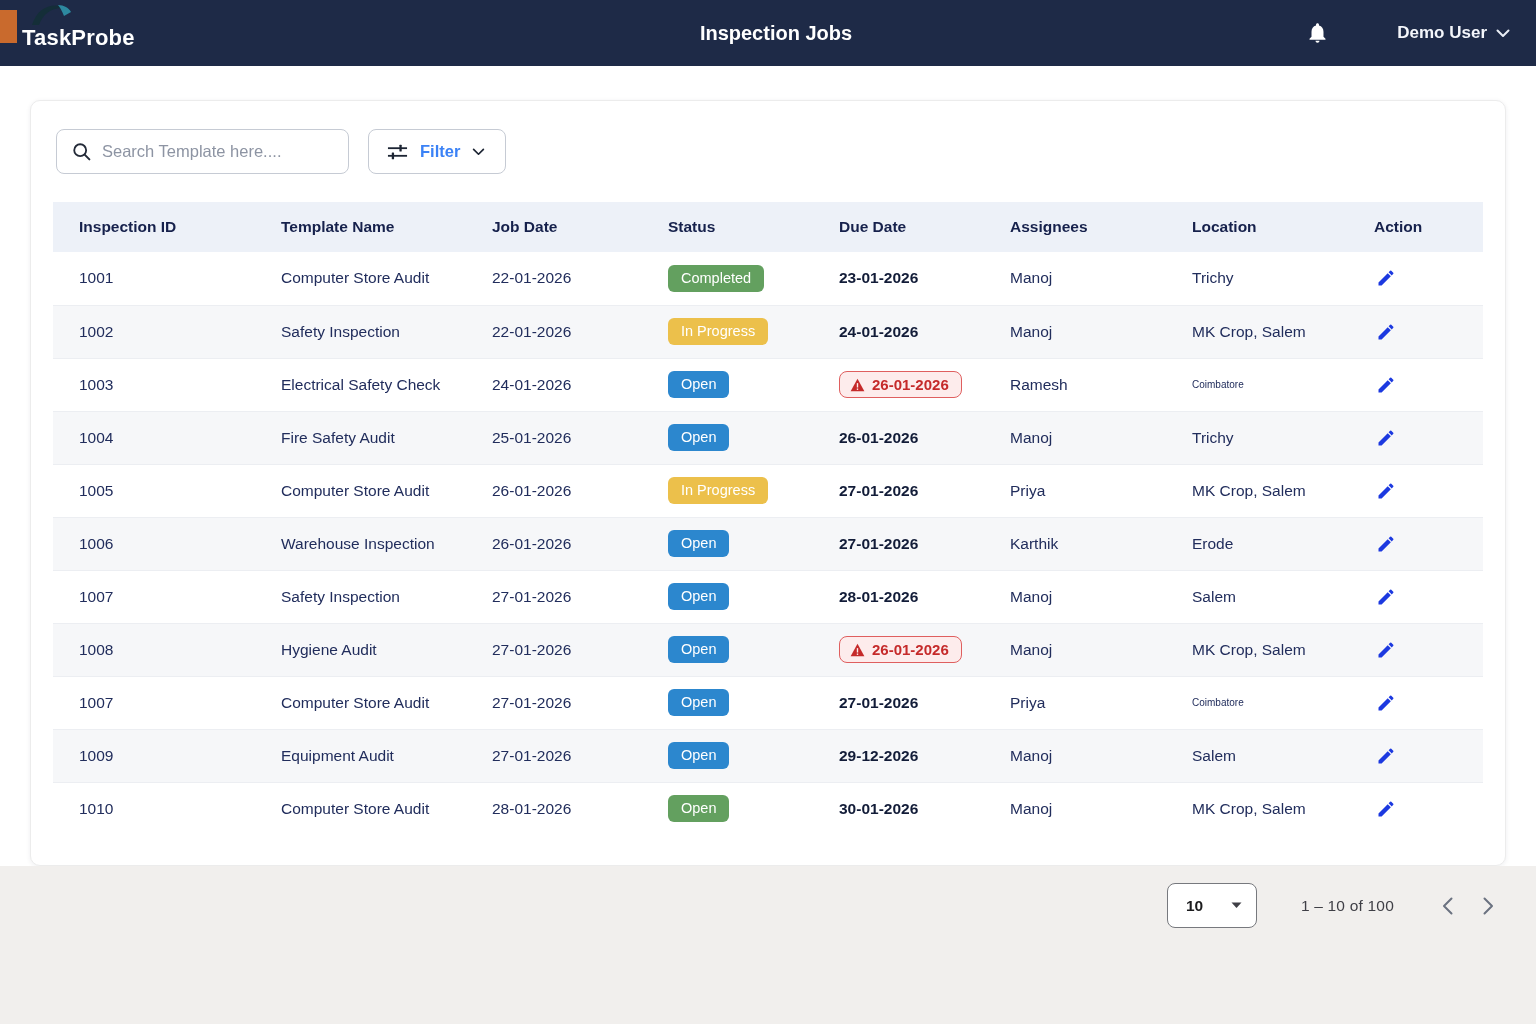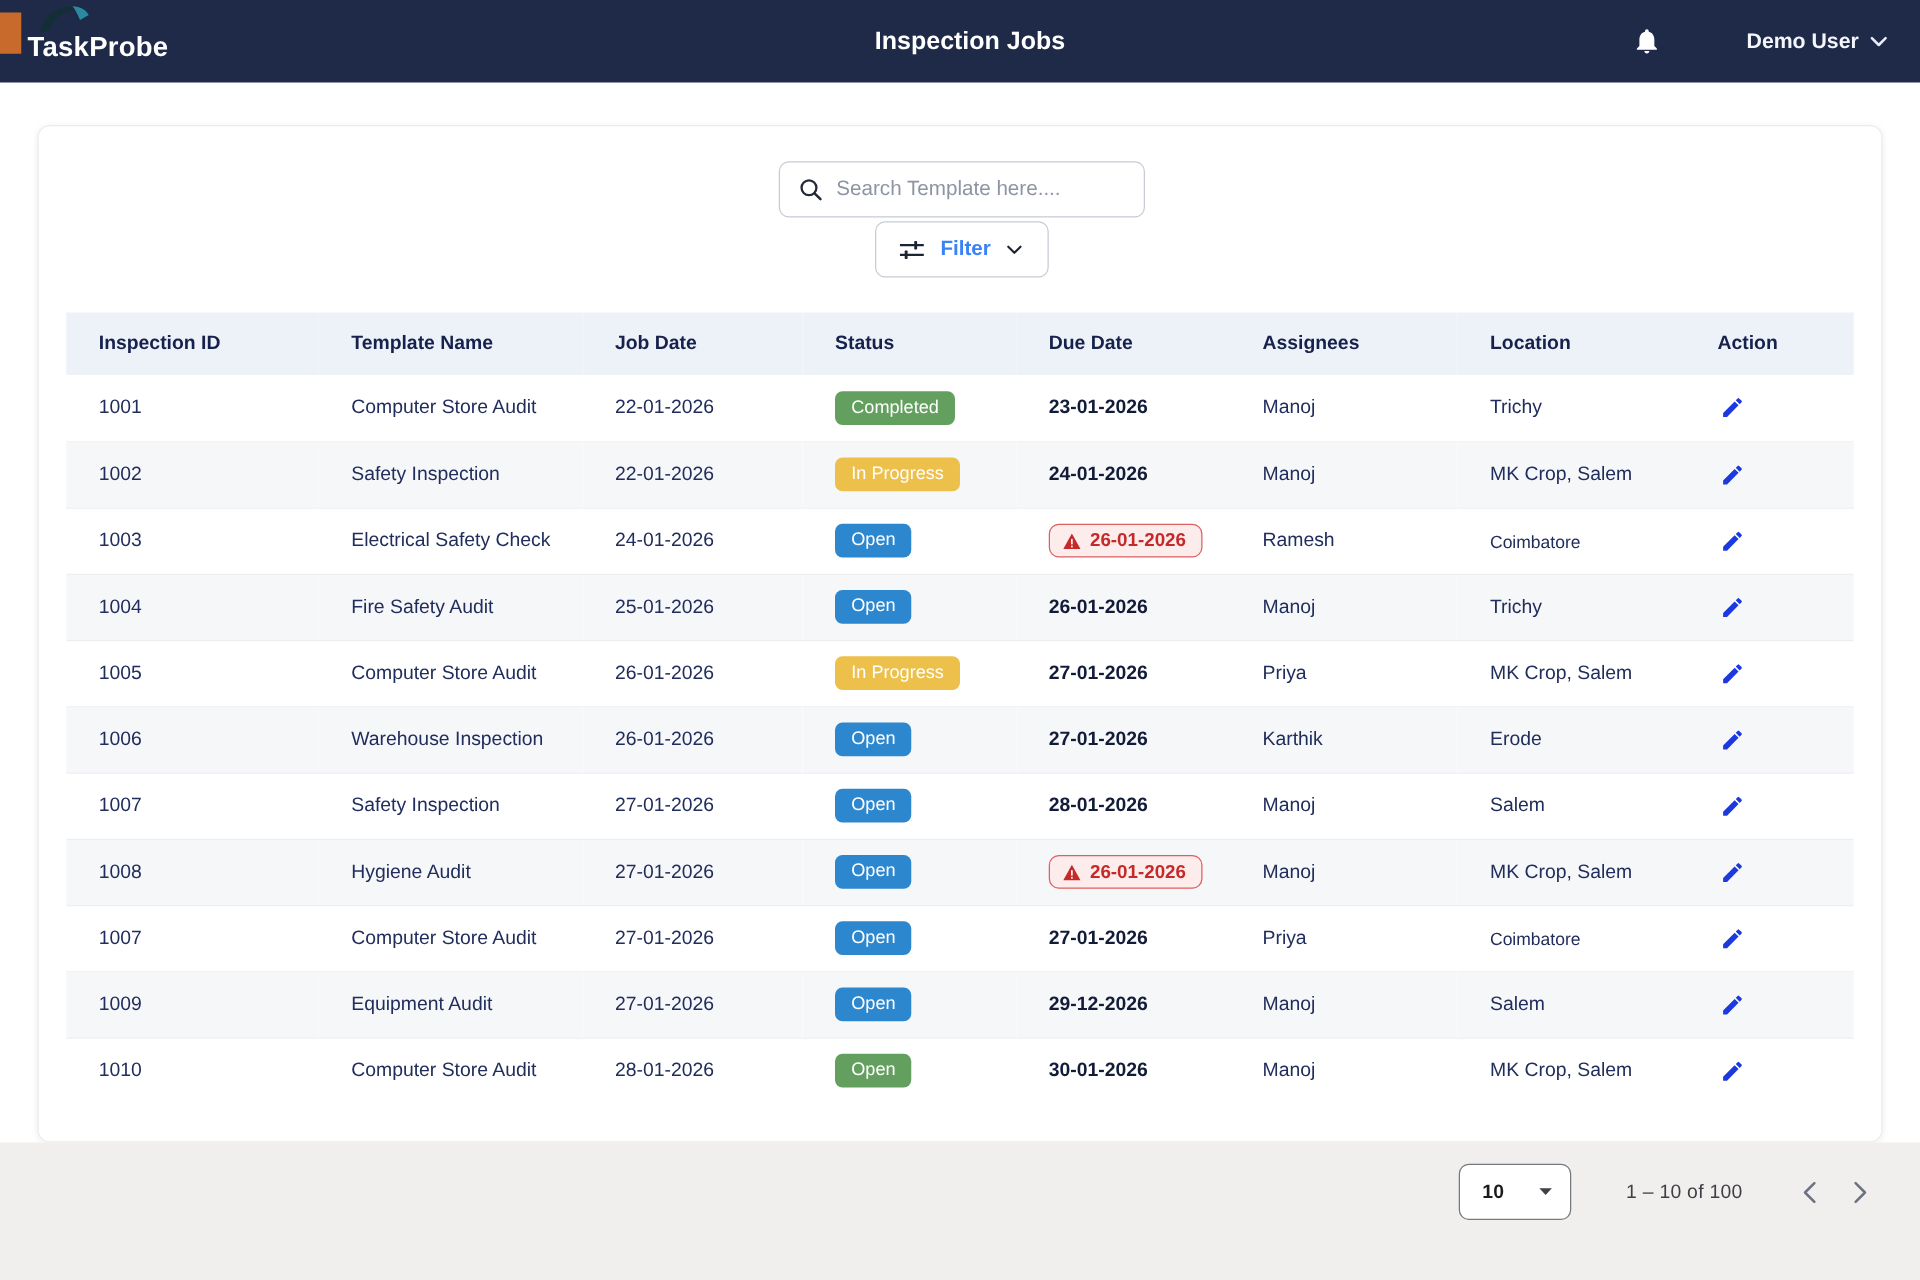--- a/index.html
+++ b/index.html
@@ -32,21 +32,21 @@
 
   
   .card {
     margin:34px 30px 0 30px;
     background:#fff; border:1px solid #ececec; border-radius:10px;
     box-shadow:0 1px 5px rgba(20,30,60,.07);
     padding:28px 22px 30px 22px;
   }
 
   
-  .toolbar { display:flex; align-items:center; gap:3px; margin:0 0 28px 3px;flex-direction:column; }
+  .toolbar { display:flex; align-items:center; gap:19px; margin:0 0 28px 3px; }
   .search-box {
     width:293px; height:45px; border:1px solid #c6cbd4; border-radius:8px;
     display:flex; align-items:center; padding:0 12px 0 14px; gap:10px; background:#fff;
   }
   .search-box input {
     border:none; outline:none; font-size:16.5px; flex:1;
     font-family:"Liberation Sans", sans-serif; color:#333; background:transparent;
   }
   .search-box input::placeholder { color:#8d94a3; }
   .filter-btn {
@@ -64,21 +64,21 @@
     padding:0 4px 0 26px;
   }
   tbody td {
     height:53px; font-size:15.5px; color:#212d5c;
     padding:0 4px 0 26px; border-top:1px solid #eceef2;
     white-space:nowrap; overflow:hidden;
   }
   tbody tr:nth-child(even) { background:#f6f7f9; }
   tbody tr:first-child td { border-top:none; }
   td.due-cell { font-weight:700; color:#121c38;margin-top:28px; }
-  td.loc-small { font-size:14px; }
+  td.loc-small { font-size:10px; }
 
   .badge {
     display:inline-block; padding:5px 13px; border-radius:6px;
     color:#fff; font-size:14.5px; font-weight:400; line-height:1.2;
   }
   .badge--green { background:var(--green,#63a05f); }
   .badge--amber { background:var(--amber,#ecc04b); }
   .badge--blue  { background:var(--blue,#2c87ce); }
 
   .overdue-pill {

